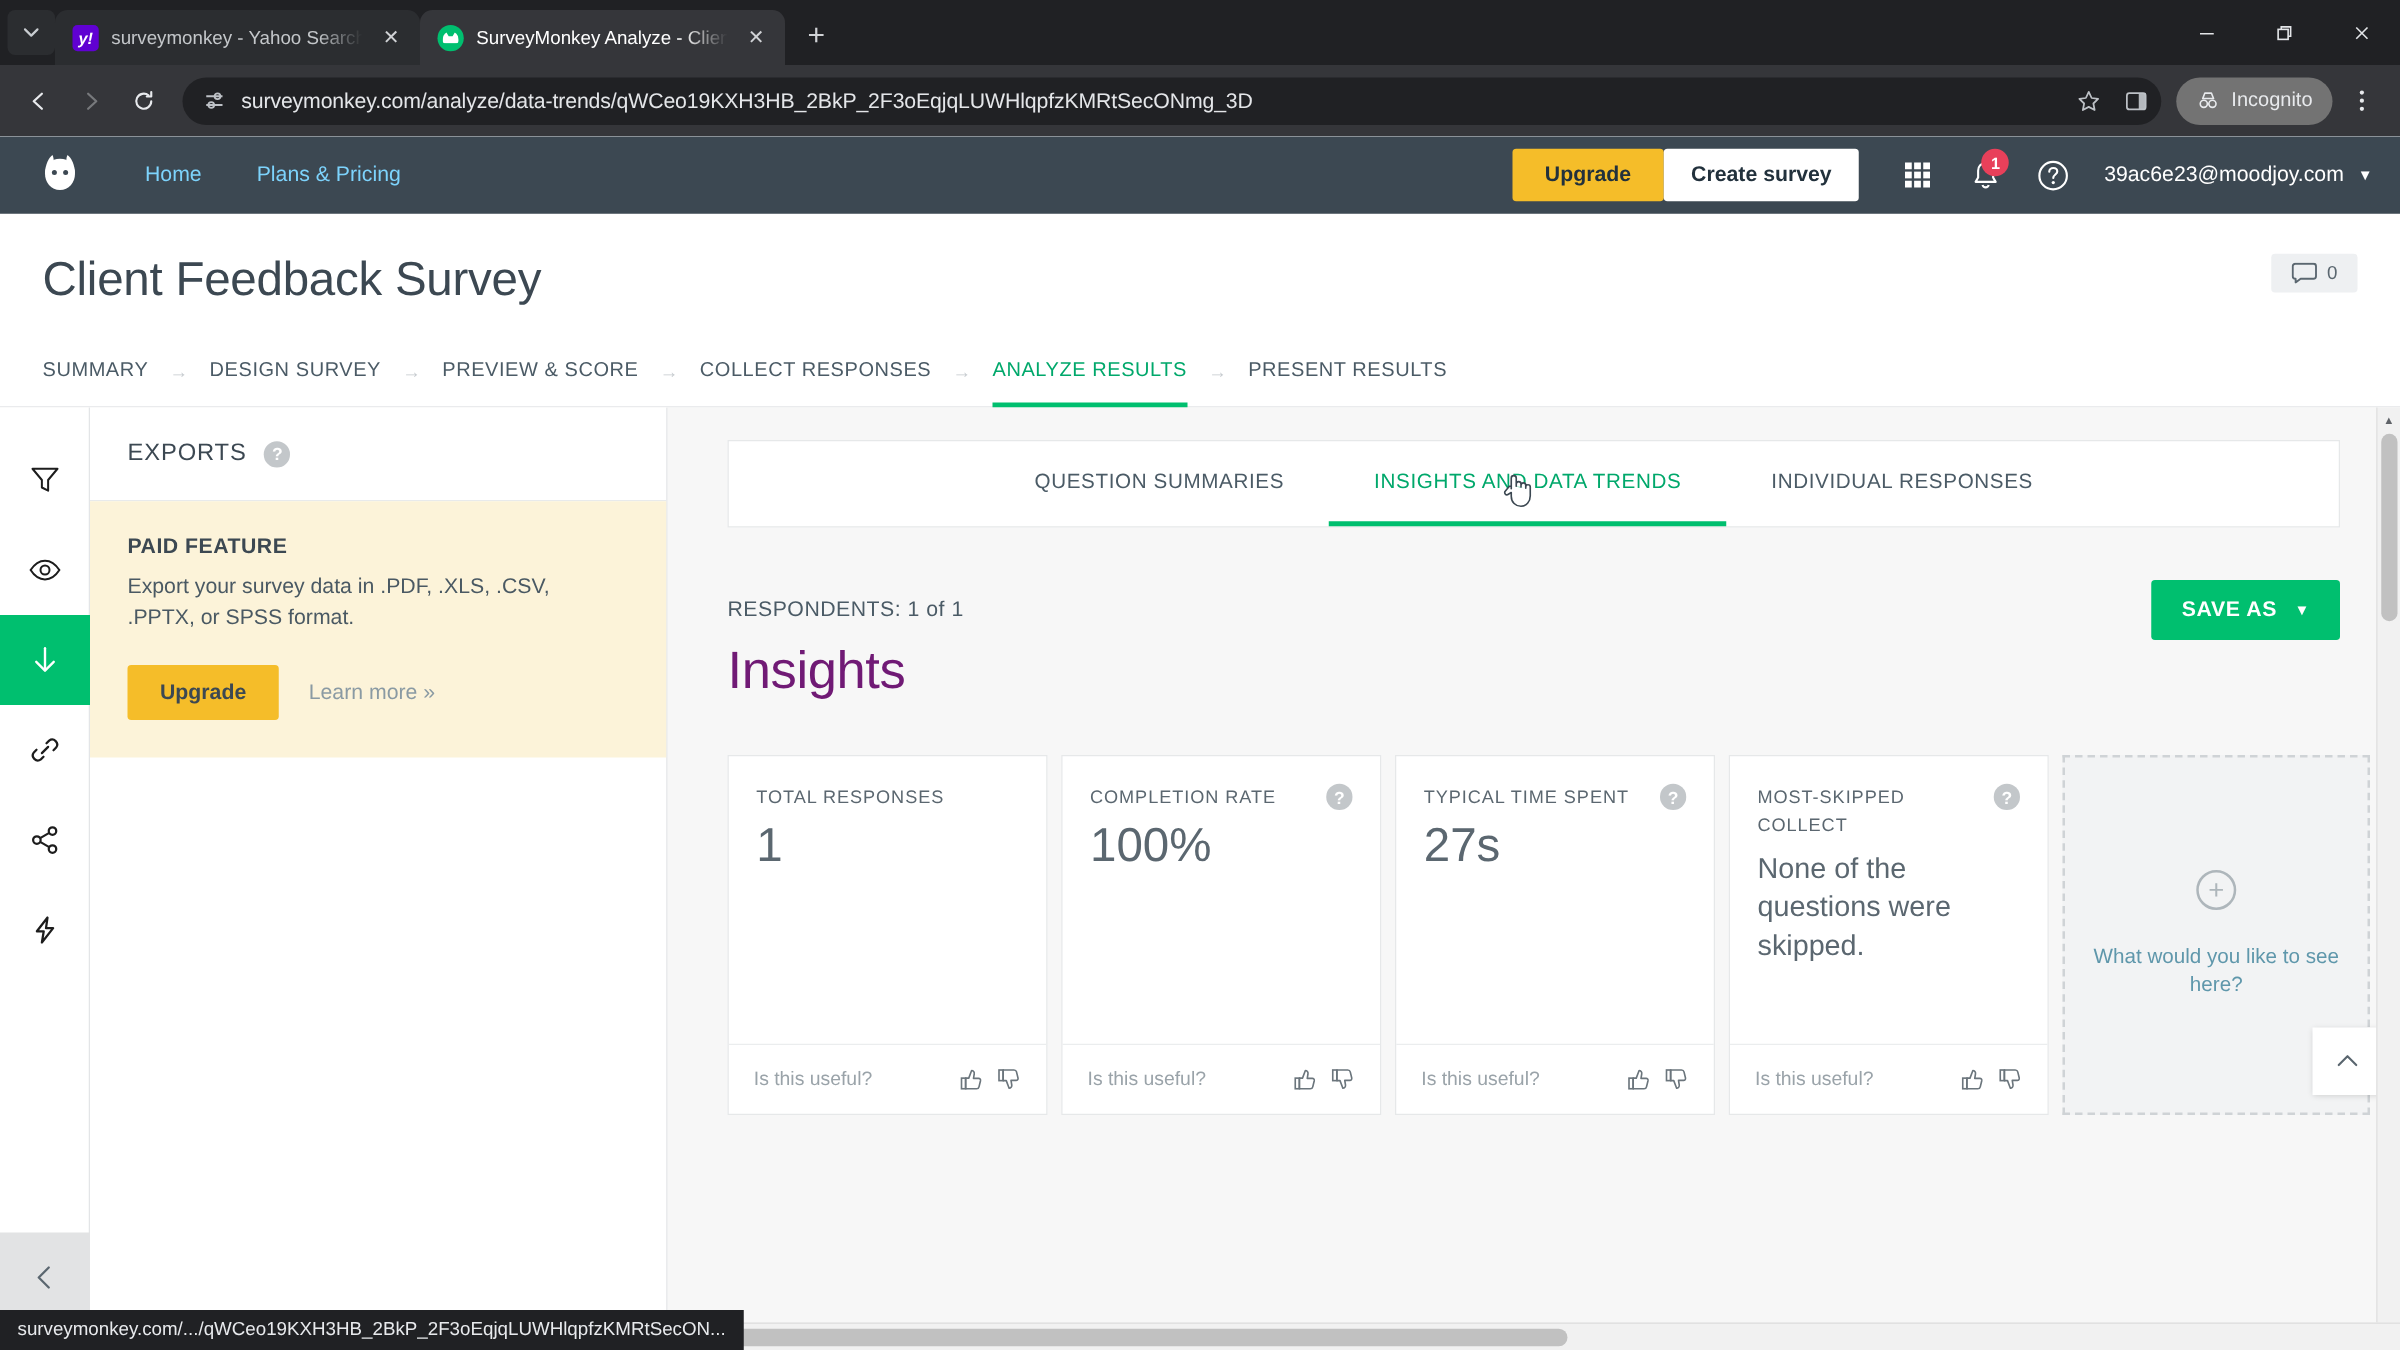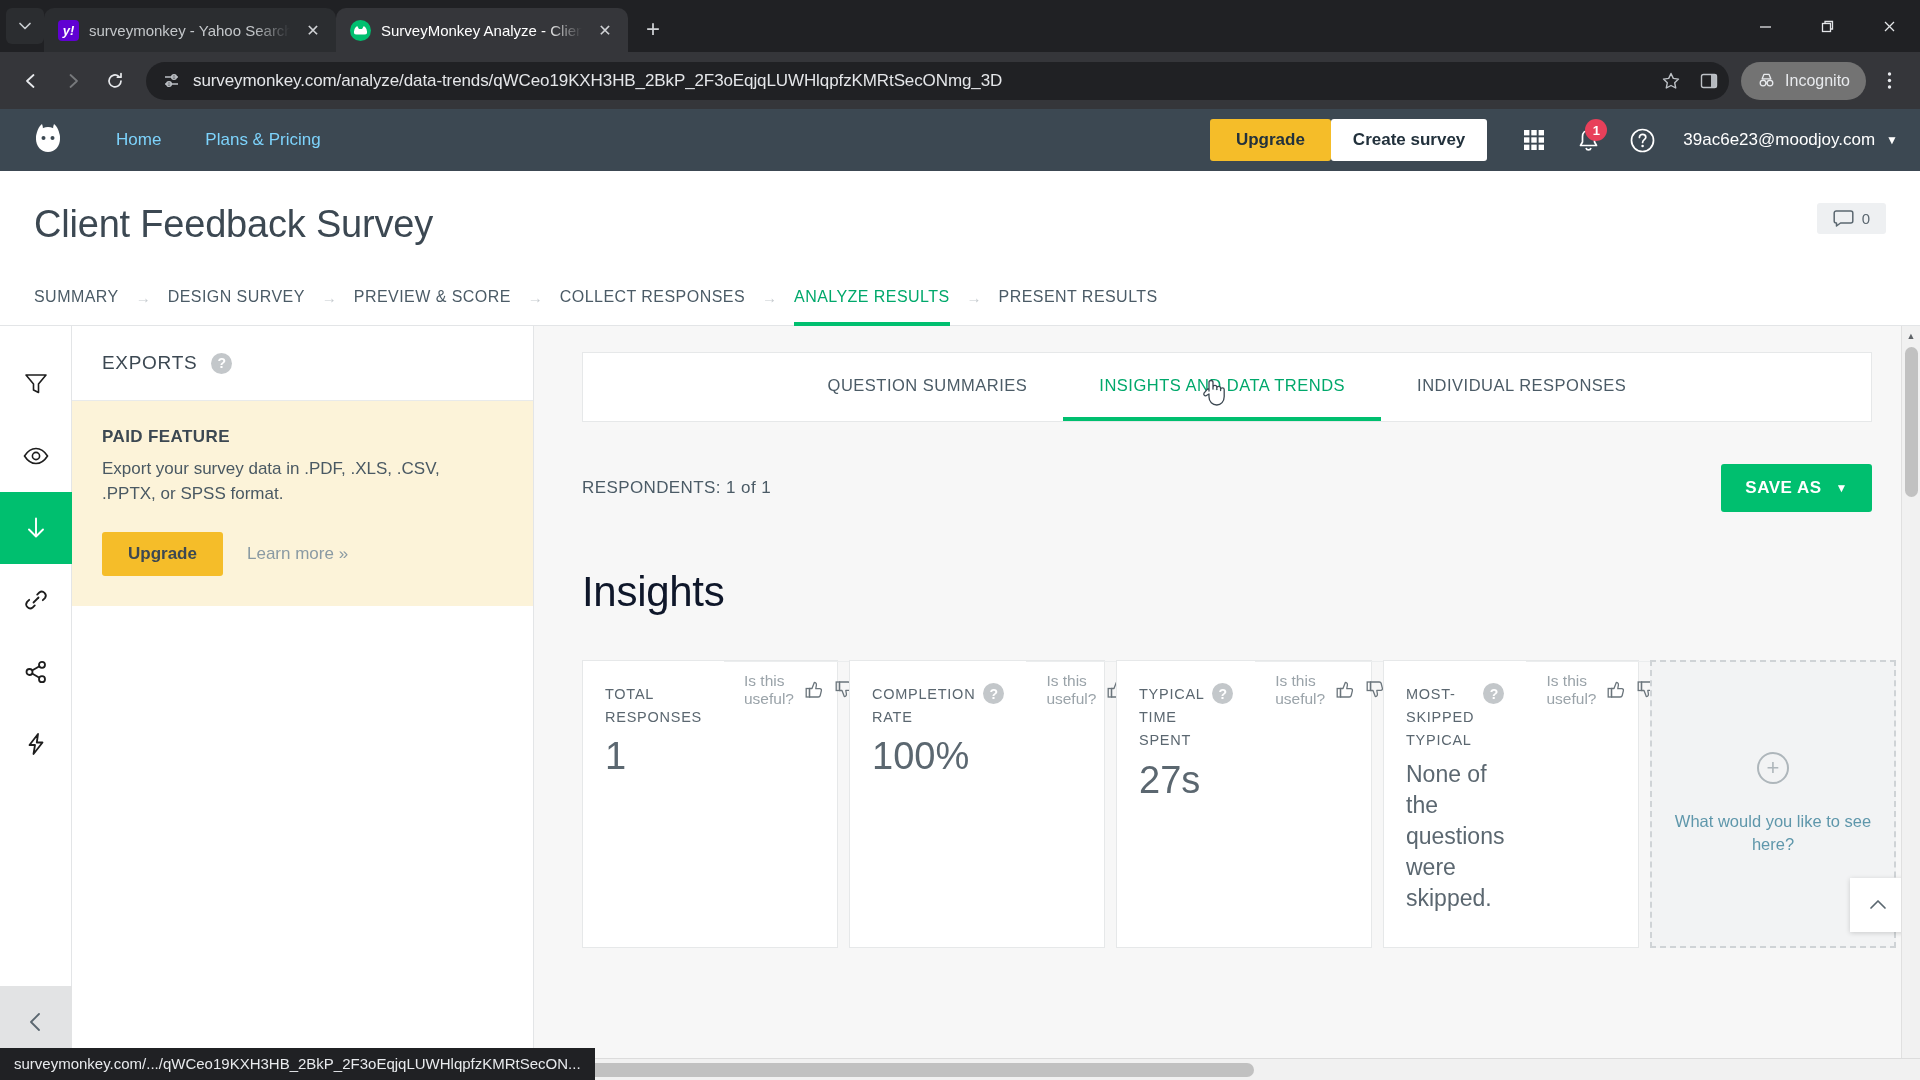--- a/index.html
+++ b/index.html
@@ -174,26 +174,26 @@
   .respondent-row {
     display: flex; align-items: center; margin-top: 42px;
   }
   .respondents { font-size: 17px; color: #4b5b66; letter-spacing: 0.4px; }
   .btn-saveas {
     margin-left: auto; background: #00bf6f; color: #ffffff; border: none;
     font-size: 17px; font-weight: 700; letter-spacing: 0.5px; padding: 14px 24px;
     border-radius: 3px; display: flex; align-items: center; gap: 14px;
   }
   .insights-heading {
-    font-size: 42px; color: #0f172a; font-weight: 400; margin-top: 56px; letter-spacing: -0.3px;
+    font-size: 42px; color: #701a75; font-weight: 400; letter-spacing: -0.3px;
   }
   .cards-row { display: flex; gap: 11px; margin-top: 44px; align-items: stretch; }
   .icard {
     background: #ffffff; border: 1px solid #e6e8e9; width: 256px; height: 288px;
-    display: flex; flex-direction: row; flex: 0 0 256px;
+    display: flex; flex-direction: column; flex: 0 0 256px;
   }
   .icard-body { padding: 22px 22px 0 22px; flex: 1; }
   .icard-head { display: flex; align-items: flex-start; gap: 8px; }
   .icard-label {
     font-size: 14.5px; color: #5b6770; letter-spacing: 0.75px; line-height: 1.6; flex: 1;
   }
   .icard-value { font-size: 38px; color: #5b6770; font-weight: 300; margin-top: 6px; line-height: 1.15; }
   .icard-value.small { font-size: 23px; line-height: 1.35; font-weight: 400; }
   .icard-foot {
     border-top: 1px solid #ebedee; height: 56px; display: flex; align-items: center;
@@ -591,21 +591,21 @@
                       <path d="M5.5 10.5 V2 H14.2 C15.2 2 16 2.6 16.2 3.5 L17.4 8.4 C17.6 9.4 16.9 10.3 15.9 10.3 H11.8 L12.4 14 C12.6 15.4 11.6 16.6 10.3 16.6 L8 10.5 Z" fill="none" stroke="currentColor" stroke-width="1.3" stroke-linejoin="round"></path>
                       <rect x="2.2" y="2" width="3.3" height="8.5" fill="none" stroke="currentColor" stroke-width="1.3"></rect>
                     </svg>
                 </span>
               </div>
             </div>
 
             <div class="icard">
               <div class="icard-body">
                 <div class="icard-head">
-                  <div class="icard-label">MOST-SKIPPED TYPICAL</div>
+                  <div class="icard-label">MOST-SKIPPED COLLECT</div>
                   <span class="help-dot">?</span>
                 </div>
                 <div class="icard-value small">None of the questions were skipped.</div>
               </div>
               <div class="icard-foot">
                 <span class="foot-label">Is this useful?</span>
                 <span class="thumb">
                   <svg width="20" height="19" viewBox="0 0 20 19">
                       <path d="M5.5 8.5 V17 H14.2 C15.2 17 16 16.4 16.2 15.5 L17.4 10.6 C17.6 9.6 16.9 8.7 15.9 8.7 H11.8 L12.4 5 C12.6 3.6 11.6 2.4 10.3 2.4 L8 8.5 Z" fill="none" stroke="currentColor" stroke-width="1.3" stroke-linejoin="round"></path>
                       <rect x="2.2" y="8.5" width="3.3" height="8.5" fill="none" stroke="currentColor" stroke-width="1.3"></rect>

